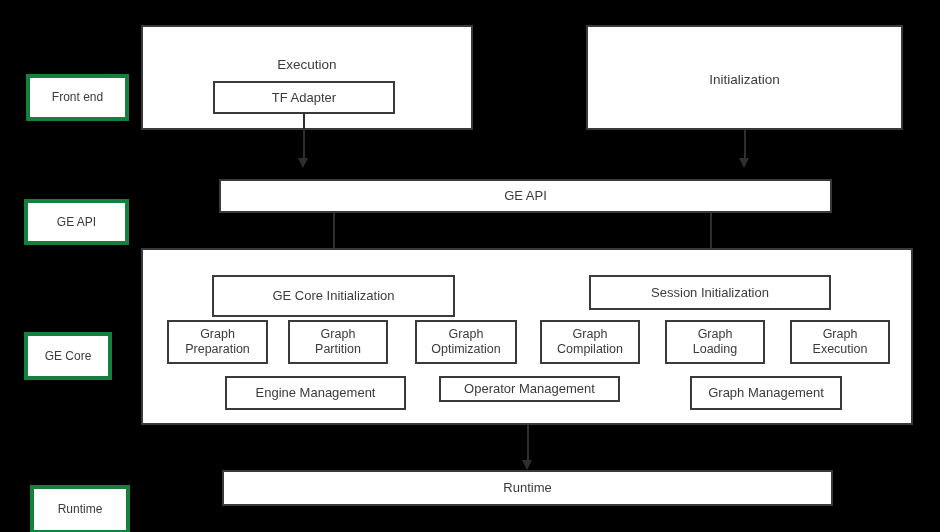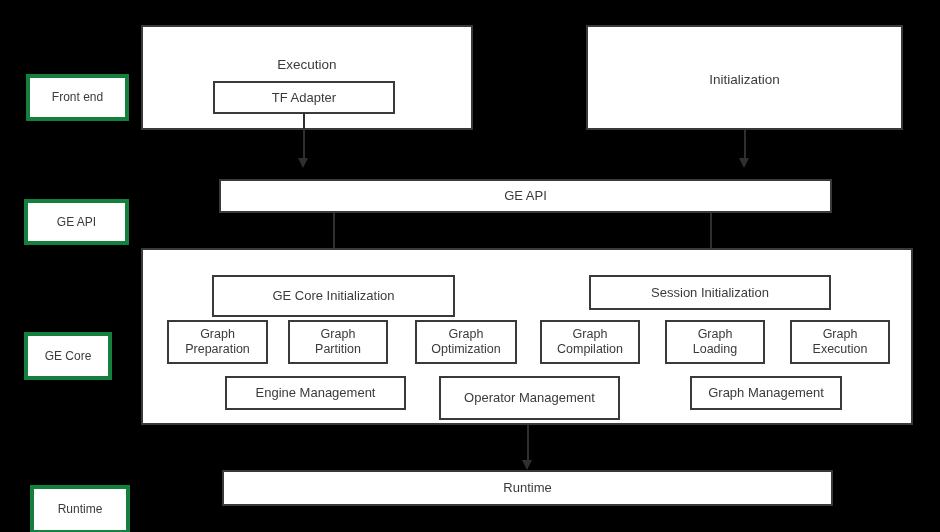--- a/index.html
+++ b/index.html
@@ -147,21 +147,21 @@
 Loading</span>
   </div>
   <div class="box small-box" style="left:790px; top:320px; width:100px; height:44px;">
     <span>Graph
 Execution</span>
   </div>
 
   <div class="box mgmt-box" style="left:193px; top:376px; width:181px; height:34px;margin-left:32px;">
     <span>Engine Management</span>
   </div>
-  <div class="box mgmt-box" style="left:439px; top:376px; width:181px; height:44px;">
+  <div class="box mgmt-box" style="left:439px; top:376px; width:181px; height:26px;">
     <span>Operator Management</span>
   </div>
   <div class="box mgmt-box" style="left:690px; top:376px; width:152px; height:34px;">
     <span>Graph Management</span>
   </div>
 
   <div class="connector" style="left:527px; top:425px; height:38px;"></div>
   <div class="arrow-head" style="left:522px; top:460px;"></div>
 
   <div class="box bar" style="left:222px; top:470px; width:611px; height:36px;">

